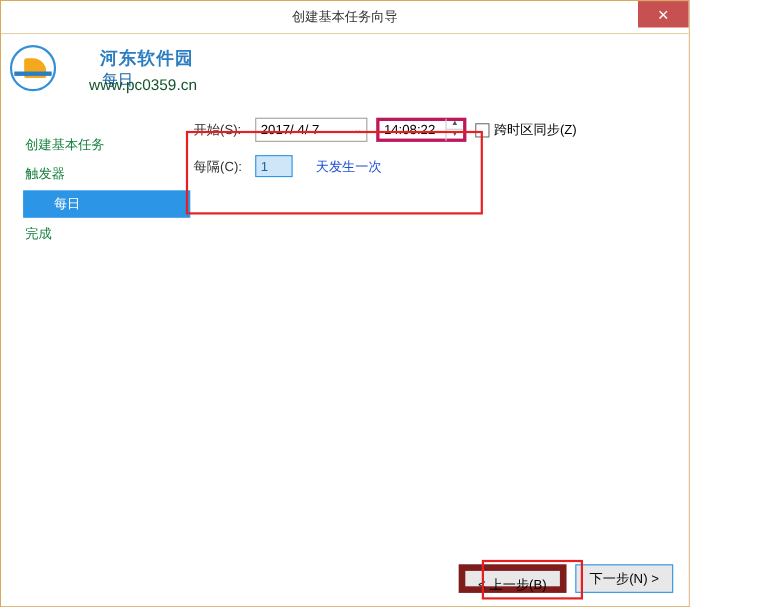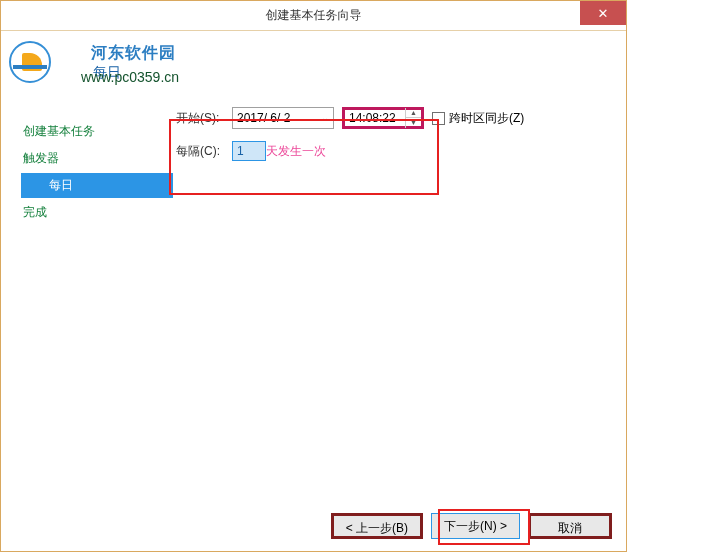--- a/index.html
+++ b/index.html
@@ -28,25 +28,25 @@
     .date-select { border: 1px solid #a0a0a0; height: 22px; padding: 2px 4px; font-size: 12px; background: #fff; width: 102px; display: flex; align-items: center; justify-content: space-between; }
     .chev { font-size: 9px; color: #555; }
     .time-spin { border: 3px solid #be185d; height: 22px; width: 82px; display: flex; align-items: center; background: #fff; }
     .time-spin-val { flex: 1; padding: 0 4px; font-size: 12px; }
     .spin-btns { width: 16px; display: flex; flex-direction: column; border-left: 1px solid #ccc; }
     .spin-btn { height: 10px; font-size: 7px; text-align: center; line-height: 10px; cursor: pointer; color: #555; }
     .spin-btn:first-child { border-bottom: 1px solid #ccc; }
     .checkbox-wrap { display: flex; align-items: center; margin-left: 8px; }
     .checkbox { width: 13px; height: 13px; border: 1px solid #707070; background: #fff; margin-right: 4px; cursor: pointer; }
     .num-input { border: 1px solid #2c95e5; width: 34px; height: 20px; padding: 2px 4px; font-size: 12px; background: #cfe6f8; color: #1a62a6; text-align: left; }
-    .suffix-text { margin-left: 0; color: #ec4899; }
+    .suffix-text { margin-left: 21px; color: #1d4ed8; }
     .highlight-box1 { position: absolute; border: 2px solid #e62020; left: 168px; top: 118px; width: 270px; height: 76px; pointer-events: none; }
     .highlight-box2 { position: absolute; border: 2px solid #e62020; right: 96px; bottom: 6px; width: 92px; height: 36px; pointer-events: none; }
     .footer { padding: 12px 14px 12px 0; display: flex; justify-content: flex-end; gap: 8px; border-top: 0; }
-    .btn { border: 3px solid #7f1d1d; background: #e8e8e8; padding: 4px 12px; font-size: 12px; cursor: pointer; height: 26px; min-width: 84px; text-align: center; }
+    .btn { border: 6px solid #7f1d1d; background: #e8e8e8; padding: 4px 12px; font-size: 12px; cursor: pointer; height: 26px; min-width: 84px; text-align: center; }
     .btn.primary { border: 1px solid #2c95e5; }
   </style>
 </head>
 <body>
 
 <div class="window">
   <div class="titlebar">
     <span class="titlebar-text">创建基本任务向导</span>
     <div class="close-btn">
       <span>✕</span>
@@ -70,21 +70,21 @@
         <div class="sidebar-item">创建基本任务</div>
         <div class="sidebar-item">触发器</div>
         <div class="sidebar-item indent selected">每日</div>
         <div class="sidebar-item">完成</div>
       </div>
 
       <div class="main">
         <div class="form-row">
           <span class="row-label">开始(S):</span>
           <div class="date-select">
-            <span>2017/ 6/ 2</span>
+            <span>2017/ 4/ 7</span>
             <span class="chev">⌄</span>
           </div>
           <div style="width:8px"></div>
           <div class="time-spin">
             <span class="time-spin-val">14:08:22</span>
             <div class="spin-btns">
               <div class="spin-btn">▲</div>
               <div class="spin-btn">▼</div>
             </div>
           </div>
@@ -98,18 +98,17 @@
           <span class="row-label">每隔(C):</span>
           <input class="num-input" value="1" style="">
           <span class="suffix-text">天发生一次</span>
         </div>
       </div>
     </div>
 
     <div class="footer">
       <button class="btn">&lt; 上一步(B)</button>
       <button class="btn primary">下一步(N) &gt;</button>
-      <button class="btn">取消</button>
     </div>
   </div>
   <div class="highlight-box1"></div>
   <div class="highlight-box2"></div>
 </div>
 
 </body></html>

